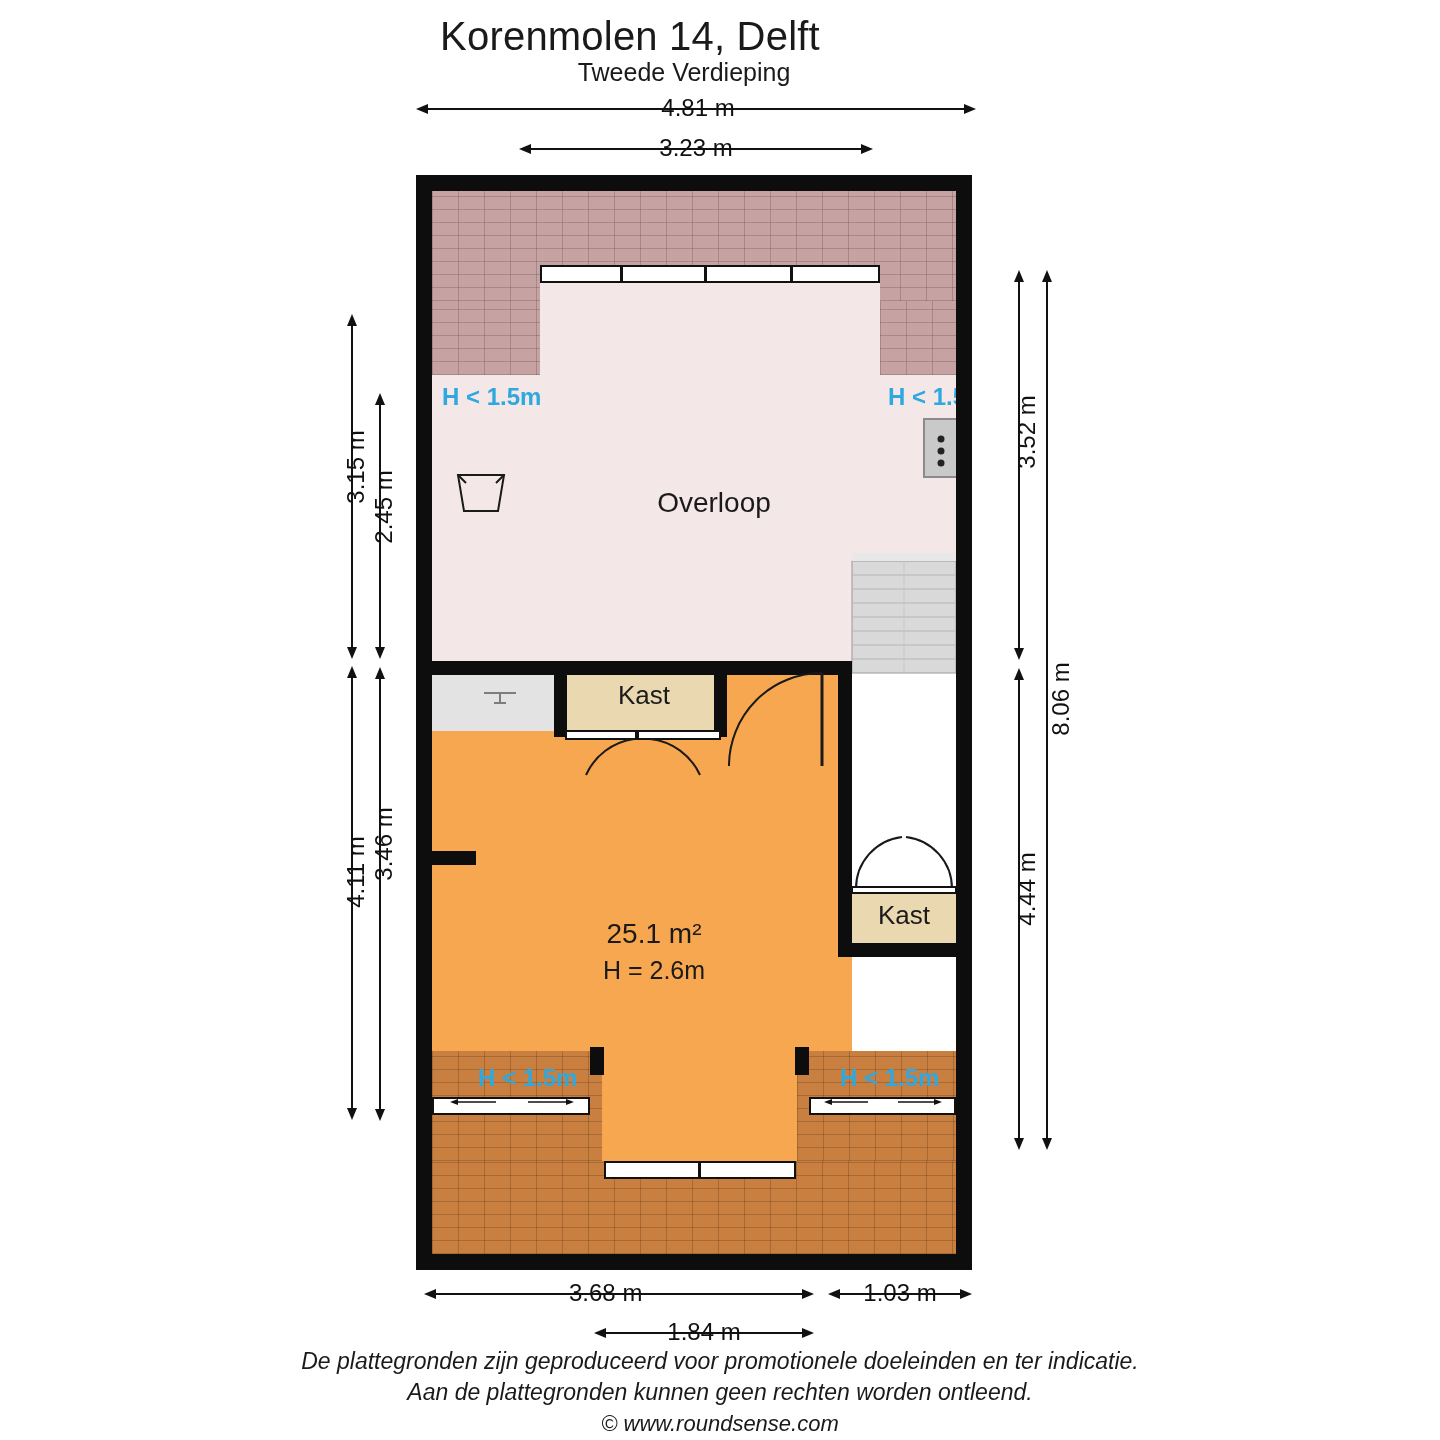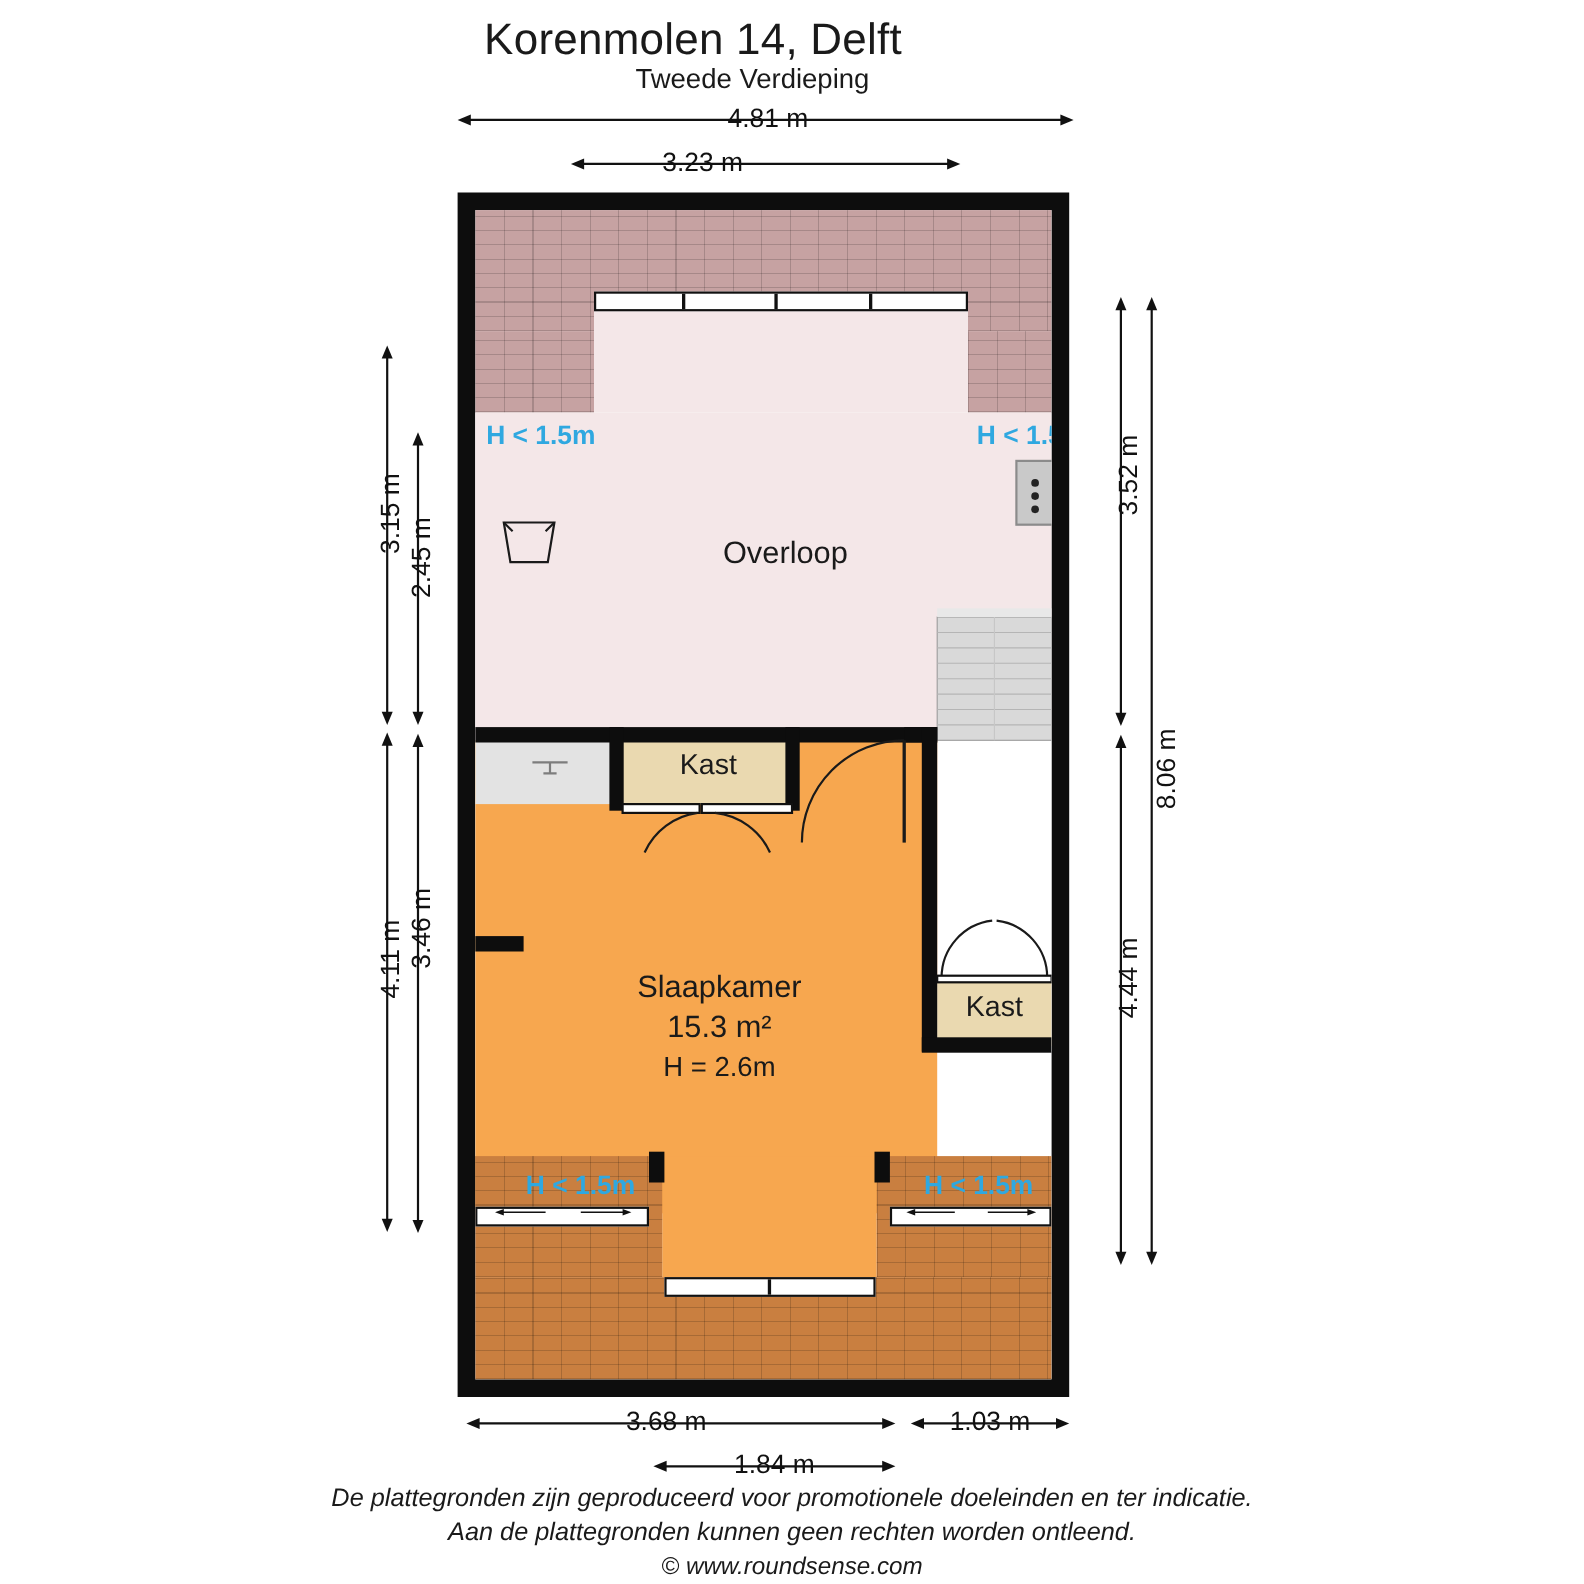--- a/index.html
+++ b/index.html
@@ -165,21 +165,21 @@
   </div>
   <div class="dim-label" style="left:624px; top:94px; width:148px; text-align:center;">4.81 m</div>
 
   <div class="dim" style="left:519px; top:138px;">
     <svg width="354" height="22">
       <line x1="8" y1="11" x2="346" y2="11" stroke="#111" stroke-width="2"></line>
       <polygon points="0,11 12,6 12,16" fill="#111"></polygon>
       <polygon points="354,11 342,6 342,16" fill="#111"></polygon>
     </svg>
   </div>
-  <div class="dim-label" style="left:602px; top:134px; width:148px; text-align:left;">3.23 m</div>
+  <div class="dim-label" style="left:622px; top:134px; width:148px; text-align:center;">3.23 m</div>
 
   <div class="dim" style="left:341px; top:314px;">
     <svg width="22" height="800">
       <line x1="11" y1="8" x2="11" y2="337" stroke="#111" stroke-width="2"></line>
       <polygon points="11,0 6,12 16,12" fill="#111"></polygon>
       <polygon points="11,345 6,333 16,333" fill="#111"></polygon>
       <line x1="11" y1="360" x2="11" y2="798" stroke="#111" stroke-width="2"></line>
       <polygon points="11,352 6,364 16,364" fill="#111"></polygon>
       <polygon points="11,806 6,794 16,794" fill="#111"></polygon>
     </svg>
@@ -380,22 +380,21 @@
 
       <div style="position:absolute; left:24px; top:282px;">
         <svg width="50" height="42">
           <path d="M2,2 L48,2 L42,38 L8,38 Z" fill="none" stroke="#1a1a1a" stroke-width="2"></path>
           <path d="M2,2 L10,10 M48,2 L40,10" stroke="#1a1a1a" stroke-width="2" fill="none"></path>
         </svg>
       </div>
 
       <div class="label roomname" style="left:162px; top:296px; width:240px;">Overloop</div>
 
-      <div class="label roomname" style="left:92px; top:690px; width:260px;">Slaapkamer</div>
-      <div class="label area" style="left:92px; top:727px; width:260px;">15.3 m²</div>
+      <div class="label area" style="left:92px; top:727px; width:260px;">25.1 m²</div>
       <div class="label height" style="left:92px; top:765px; width:260px;">H = 2.6m</div>
 
       <div class="label small" style="left:138px; top:489px; width:148px;">Kast</div>
       <div class="label small" style="left:420px; top:709px; width:104px;">Kast</div>
 
       <div class="h-tag" style="left:10px; top:192px;">H &lt; 1.5m</div>
       <div class="h-tag" style="left:456px; top:192px;">H &lt; 1.5m</div>
       <div class="h-tag" style="left:46px; top:873px;">H &lt; 1.5m</div>
       <div class="h-tag" style="left:408px; top:873px;">H &lt; 1.5m</div>
 

